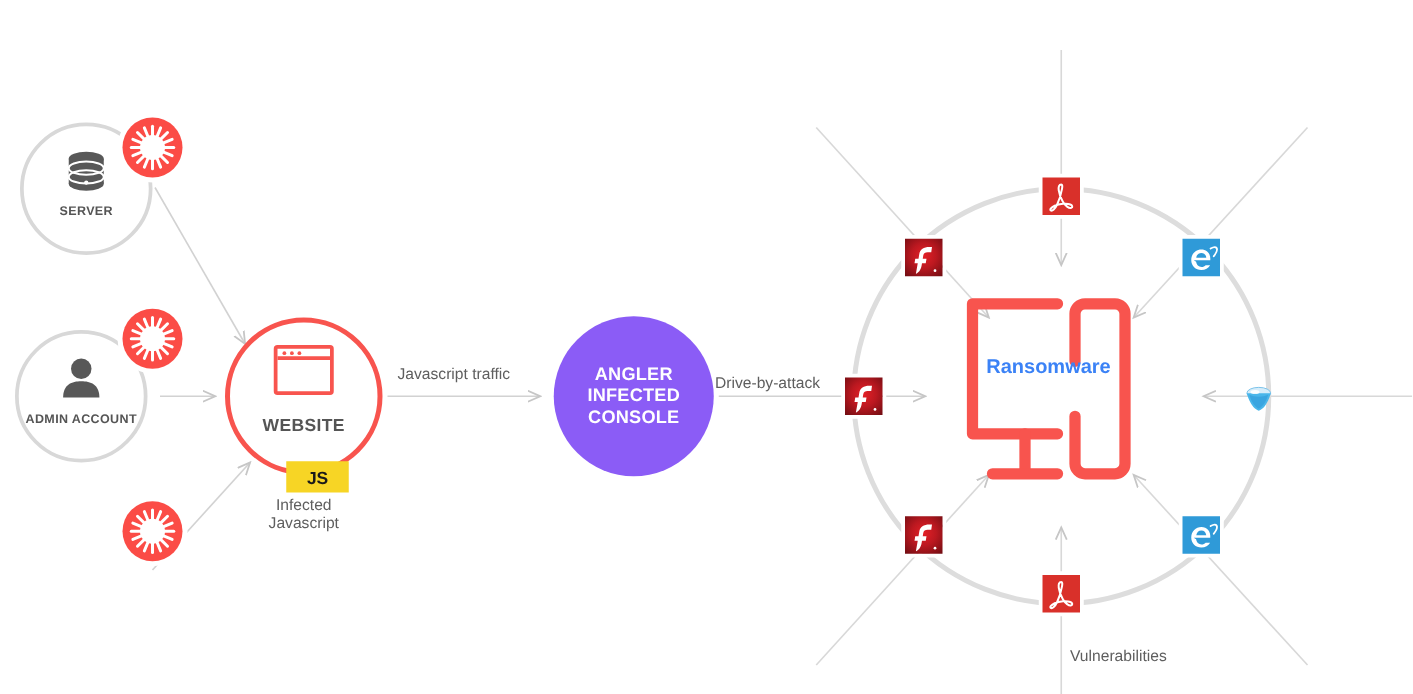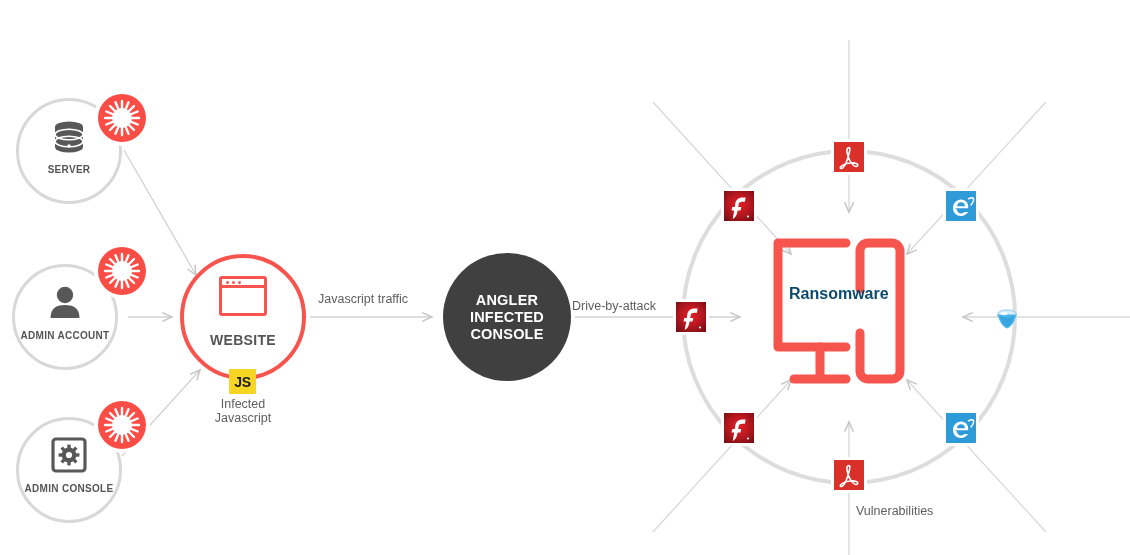--- a/index.html
+++ b/index.html
@@ -104,21 +104,21 @@
   .browser-icon .dot {
     position: absolute;
     top: 2px;
     width: 3px;
     height: 3px;
     border-radius: 50%;
     background: #f8544e;
   }
   .js-badge {
     position: absolute;
-    width: 27px;
+    width: 50px;
     height: 25px;
     background: #f7d525;
     color: #1a1a1a;
     font-size: 14px;
     font-weight: bold;
     display: flex;
     align-items: center;
     justify-content: center;
     letter-spacing: -0.2px;
   }
@@ -129,21 +129,21 @@
     font-size: 12.5px;
     line-height: 14px;
     color: #5e5e5e;
   }
   
   .angler {
     position: absolute;
     width: 128px;
     height: 128px;
     border-radius: 50%;
-    background: #404040;
+    background: #8b5cf6;
     display: flex;
     align-items: center;
     justify-content: center;
   }
   .angler span {
     color: #ffffff;
     font-size: 14.5px;
     font-weight: bold;
     line-height: 17px;
     text-align: center;
@@ -155,21 +155,21 @@
     width: 336px;
     height: 336px;
     box-sizing: border-box;
     border: 4px solid #dddddd;
     border-radius: 50%;
   }
   .ransomware-label {
     position: absolute;
     font-size: 16px;
     font-weight: bold;
-    color: #0c4a6e;
+    color: #3b82f6;
     white-space: nowrap;
   }
   
   .plug {
     position: absolute;
     width: 30px;
     height: 30px;
     box-shadow: 0 0 0 3px #ffffff;
   }
   .plug.flash {
@@ -307,41 +307,20 @@
         <line x1="24" y1="7" x2="24" y2="16" transform="rotate(225 24 24)"></line>
         <line x1="24" y1="7" x2="24" y2="16" transform="rotate(247.5 24 24)"></line>
         <line x1="24" y1="7" x2="24" y2="16" transform="rotate(270 24 24)"></line>
         <line x1="24" y1="7" x2="24" y2="16" transform="rotate(292.5 24 24)"></line>
         <line x1="24" y1="7" x2="24" y2="16" transform="rotate(315 24 24)"></line>
         <line x1="24" y1="7" x2="24" y2="16" transform="rotate(337.5 24 24)"></line>
       </g>
     </svg>
   </div>
 
-  <div class="entity" style="left:16px; top:377px;">
-    <div class="ring"></div>
-    <div class="glyph">
-      <svg width="36" height="36" viewBox="0 0 36 36">
-        <rect x="2" y="2" width="32" height="32" rx="3" fill="none" stroke="#585858" stroke-width="3.2"></rect>
-        <g fill="#585858">
-          <circle cx="18" cy="18" r="7.4"></circle>
-          <rect x="16.3" y="7.6" width="3.4" height="4.2"></rect>
-          <rect x="16.3" y="24.2" width="3.4" height="4.2"></rect>
-          <rect x="7.6" y="16.3" width="4.2" height="3.4"></rect>
-          <rect x="24.2" y="16.3" width="4.2" height="3.4"></rect>
-          <rect x="16.3" y="7.6" width="3.4" height="4.2" transform="rotate(45 18 18)"></rect>
-          <rect x="16.3" y="24.2" width="3.4" height="4.2" transform="rotate(45 18 18)"></rect>
-          <rect x="7.6" y="16.3" width="4.2" height="3.4" transform="rotate(45 18 18)"></rect>
-          <rect x="24.2" y="16.3" width="4.2" height="3.4" transform="rotate(45 18 18)"></rect>
-        </g>
-        <circle cx="18" cy="18" r="3.1" fill="#ffffff"></circle>
-      </svg>
-    </div>
-    <div class="caption">ADMIN CONSOLE</div>
-  </div>
   <div class="virus" style="left:98px; top:361px;">
     <svg viewBox="0 0 48 48" width="48" height="48">
       <g stroke="#ffffff" stroke-width="2.4" stroke-linecap="round">
         <circle cx="24" cy="24" r="10" fill="#ffffff" stroke="none"></circle>
         <line x1="24" y1="7" x2="24" y2="16"></line>
         <line x1="24" y1="7" x2="24" y2="16" transform="rotate(22.5 24 24)"></line>
         <line x1="24" y1="7" x2="24" y2="16" transform="rotate(45 24 24)"></line>
         <line x1="24" y1="7" x2="24" y2="16" transform="rotate(67.5 24 24)"></line>
         <line x1="24" y1="7" x2="24" y2="16" transform="rotate(90 24 24)"></line>
         <line x1="24" y1="7" x2="24" y2="16" transform="rotate(112.5 24 24)"></line>
@@ -366,21 +345,21 @@
     <div class="dot" style="left:10px;"></div>
     <div class="dot" style="left:16px;"></div>
   </div>
   <div class="website-caption" style="left:163px; top:292px;">WEBSITE</div>
   <div class="js-badge" style="left:229px; top:329px;">JS</div>
   <div class="js-caption" style="left:168px; top:357px;">Infected</div>
   <div class="js-caption" style="left:168px; top:371px;">Javascript</div>
 
   <div class="wire-label" style="left:318px; top:252px;">Javascript traffic</div>
   <div class="wire-label" style="left:572px; top:259px;">Drive-by-attack</div>
-  <div class="wire-label" style="left:856px; top:464px;">Vulnerabilities</div>
+  <div class="wire-label" style="left:856px; top:478px;">Vulnerabilities</div>
 
   <div class="angler" style="left:443px; top:213px;">
     <span><span>ANGLER</span><br><span>INFECTED</span><br><span>CONSOLE</span></span>
   </div>
 
   <div class="wheel" style="left:681px; top:109px;"></div>
 
   <div style="position:absolute; left:768px; top:197px;">
     <svg width="142" height="148" viewBox="0 0 142 148">
       <g fill="none" stroke="#f8544e" stroke-width="9" stroke-linecap="round" stroke-linejoin="round">

